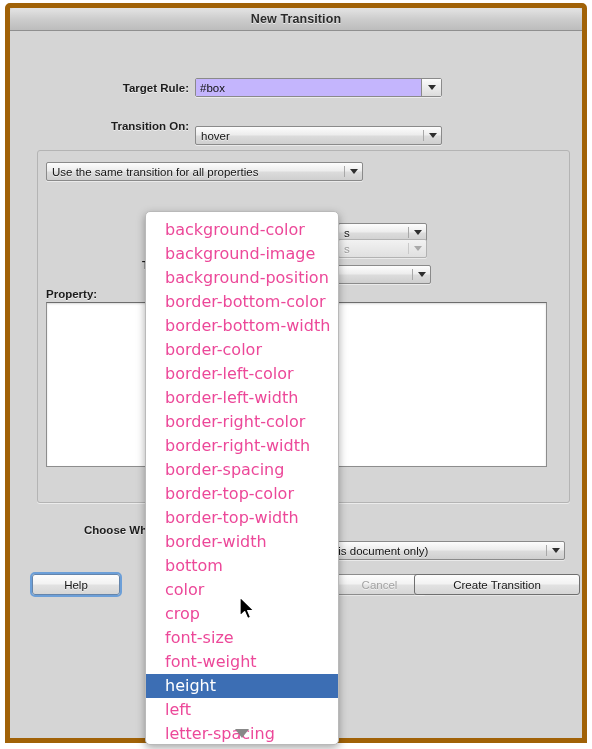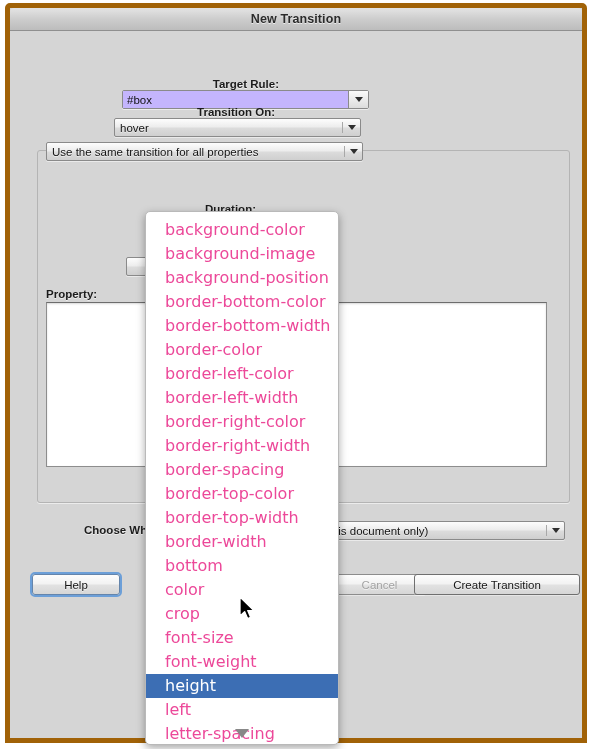--- a/index.html
+++ b/index.html
@@ -67,21 +67,20 @@
     font-weight: bold;
     text-shadow: 0 1px 0 rgba(255,255,255,0.6);
     white-space: nowrap;
   }
 
   
   .row {
     position: absolute;
     display: flex;
     align-items: center;
-    flex-direction: column;
   }
   .row .lbl {
     text-align: right;
   }
 
   
   .combo {
     display: flex;
     align-items: stretch;
     height: 19px;
@@ -114,20 +113,21 @@
   
   .popup {
     display: flex;
     align-items: stretch;
     height: 19px;
     border: 1px solid #8a8a8a;
     border-radius: 2px;
     background: linear-gradient(to bottom, #fdfdfd 0%, #ececec 48%, #dcdcdc 52%, #cfcfcf 100%);
     box-sizing: border-box;
     box-shadow: 0 1px 0 rgba(255,255,255,0.5);
+    margin-top: 20px;
   }
   .popup .value {
     flex: 1;
     display: flex;
     align-items: center;
     padding-left: 5px;
     font-size: 11.5px;
     color: #141414;
     overflow: hidden;
     white-space: nowrap;

